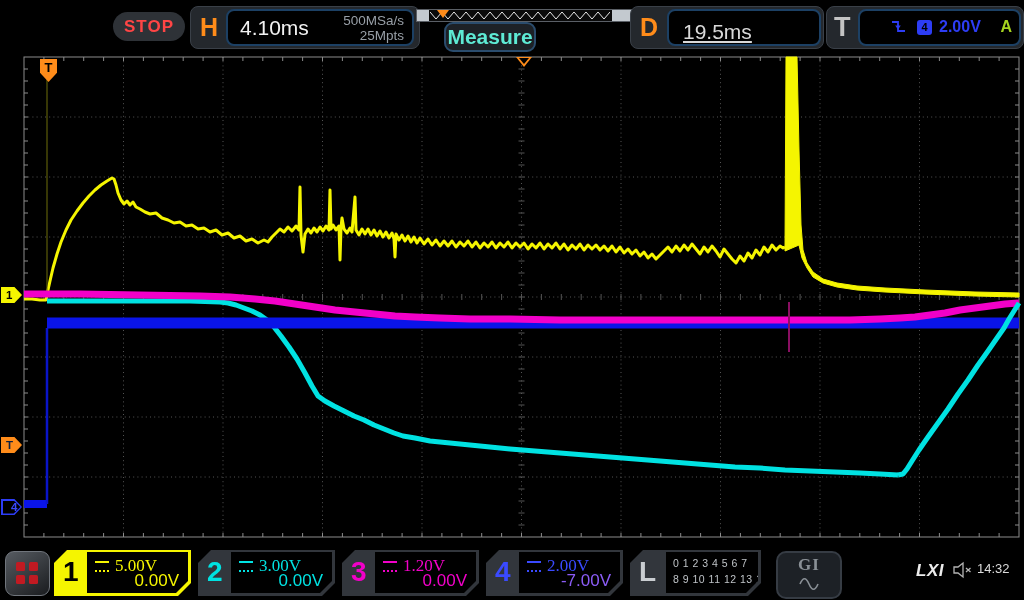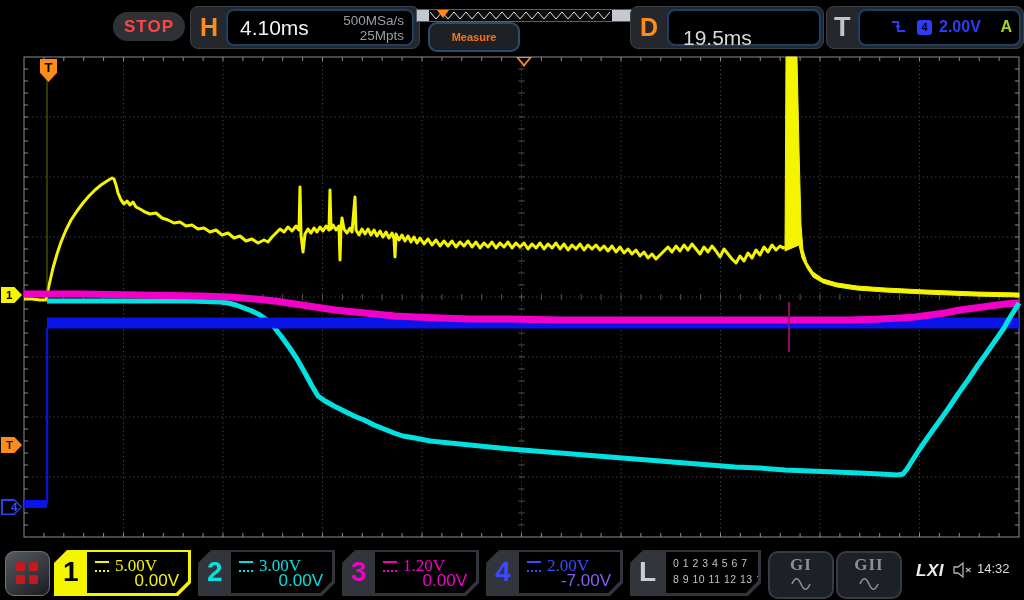--- a/index.html
+++ b/index.html
@@ -20,26 +20,26 @@
   #h-inner{left:35px;top:2px;width:184px;height:33px;}
   #h-scale{position:absolute;left:12px;top:5px;font-size:21px;color:#f2f2f2;}
   #h-rates{position:absolute;right:8px;top:2px;text-align:right;font-size:13.5px;color:#989fa7;line-height:15px;}
   #wavebar{left:416px;top:9px;width:218px;height:11px;background:#0a0a0a;border:1px solid #5a5f66;}
   .wavecap{position:absolute;top:0;height:100%;background:#c3c9cf;}
   #wavecap-l{left:0;width:12px;} #wavecap-r{right:0;width:23px;}
   #wavemark{position:absolute;left:20px;top:0px;width:12px;height:8px;background:#ff8c1a;
             clip-path:polygon(0 0,100% 0,50% 100%);}
   .bbtn{background:#1d2126;border:2px solid #2a4c6d;border-radius:9px;text-align:center;
         font-weight:bold;}
-  #measure-btn{left:428px;top:22px;width:88px;height:26px;color:#f97316;font-size:11px;line-height:26px;}
+  #measure-btn{left:444px;top:22px;width:88px;height:26px;color:#5eead4;font-size:21px;line-height:26px;}
   #stoprun-btn{left:534px;top:22px;width:88px;height:26px;color:#ff1c1c;font-size:14px;line-height:26px;}
   #d-widget{left:630px;top:6px;width:192px;height:41px;}
   #d-widget .biglabel{left:9px;top:6px;color:#ff8c1a;}
   #d-inner{left:36px;top:2px;width:150px;height:33px;}
-  #d-value{position:absolute;left:14px;top:15px;font-size:21px;color:#d9d9d9;}
+  #d-value{position:absolute;left:14px;top:9px;font-size:21px;color:#d9d9d9;text-decoration:underline;}
   #t-widget{left:826px;top:6px;width:196px;height:41px;}
   #t-widget .biglabel{left:7px;top:5px;color:#c4c4c4;font-size:27px;}
   #t-inner{left:31px;top:2px;width:159px;height:33px;}
   #trig-chip{position:absolute;left:57px;top:9px;width:15px;height:15px;background:#2d3df5;border-radius:3px;
              color:#000;font-size:11px;font-weight:bold;text-align:center;line-height:15px;}
   #trig-level{position:absolute;left:79px;top:7px;color:#2d3df5;font-size:16px;font-weight:bold;}
   #trig-sweep{position:absolute;right:7px;top:7px;color:#a6d41f;font-size:16px;font-weight:bold;}
 
   
   .pent{clip-path:polygon(0 0,64% 0,100% 50%,64% 100%,0 100%);width:21px;height:16px;
@@ -77,21 +77,21 @@
   #ch1-widget{left:54px;background:#f5f500;}
   #ch1-widget .num{color:#000;}
   #ch2-widget{left:198px;} #ch3-widget{left:342px;} #ch4-widget{left:486px;}
   #logic-widget{left:630px;top:550px;width:131px;height:46px;background:#32363c;
        clip-path:polygon(13px 0,100% 0,100% calc(100% - 13px),calc(100% - 13px) 100%,0 100%,0 13px);}
   #logic-widget .num{position:absolute;left:9px;top:6px;font-size:28px;font-weight:bold;color:#c9cdd1;}
   #logic-inner{position:absolute;left:36px;top:2px;right:3px;bottom:3px;background:#000;
        clip-path:polygon(0 0,100% 0,100% calc(100% - 12px),calc(100% - 12px) 100%,0 100%);}
   .lrow{position:absolute;left:7px;font-size:10.5px;color:#bfc3c7;letter-spacing:0.5px;white-space:nowrap;}
   #lrow1{top:5px;} #lrow2{top:21px;}
-  .gbtn{top:551px;width:62px;height:44px;background:#1d2126;border:2px solid #363c44;border-radius:10px;}
+  .gbtn{top:551px;width:62px;height:44px;background:#1d2126;border:2px solid #363c44;border-radius:10px;margin-left:8px;}
   #g1-btn{left:768px;} #g2-btn{left:836px;}
   .glabel{position:absolute;width:100%;text-align:center;top:2px;color:#8a9096;
        font-family:"Liberation Serif",serif;font-size:17px;font-weight:bold;letter-spacing:1px;}
   .gwave{position:absolute;left:20px;top:24px;}
   #lxi{left:916px;top:561px;color:#ececec;font-size:17px;font-weight:900;font-style:italic;letter-spacing:0.5px;}
   #spk{left:952px;top:560px;}
   #clock{left:977px;top:561px;color:#dcdcdc;font-size:13px;}
 </style>
 </head>
 <body>
@@ -496,26 +496,20 @@
       <div class="lrow" id="lrow2">8 9 10 11 12 13 14 15</div>
     </div>
   </div>
 
   <div class="abs gbtn" id="g1-btn">
     <div class="glabel">GI</div>
     <svg class="gwave" width="22" height="14">
       <path d="M2,7 C5,0 8,0 11,7 C14,14 17,14 20,7" stroke="#8a9096" stroke-width="1.6" fill="none"></path>
     </svg>
   </div>
-  <div class="abs gbtn" id="g2-btn">
-    <div class="glabel">GII</div>
-    <svg class="gwave" width="22" height="14">
-      <path d="M2,7 C5,0 8,0 11,7 C14,14 17,14 20,7" stroke="#8a9096" stroke-width="1.6" fill="none"></path>
-    </svg>
-  </div>
 
   <div class="abs" id="lxi">LXI</div>
   <svg class="abs" id="spk" width="22" height="20">
     <polygon points="2,7 6,7 11,3 11,17 6,13 2,13" stroke="#b4b4b4" stroke-width="1.3" fill="none"></polygon>
     <path d="M14,8 L18.5,12 M18.5,8 L14,12" stroke="#b4b4b4" stroke-width="1.3"></path>
   </svg>
   <div class="abs" id="clock">14:32</div>
 
 </div>
 

